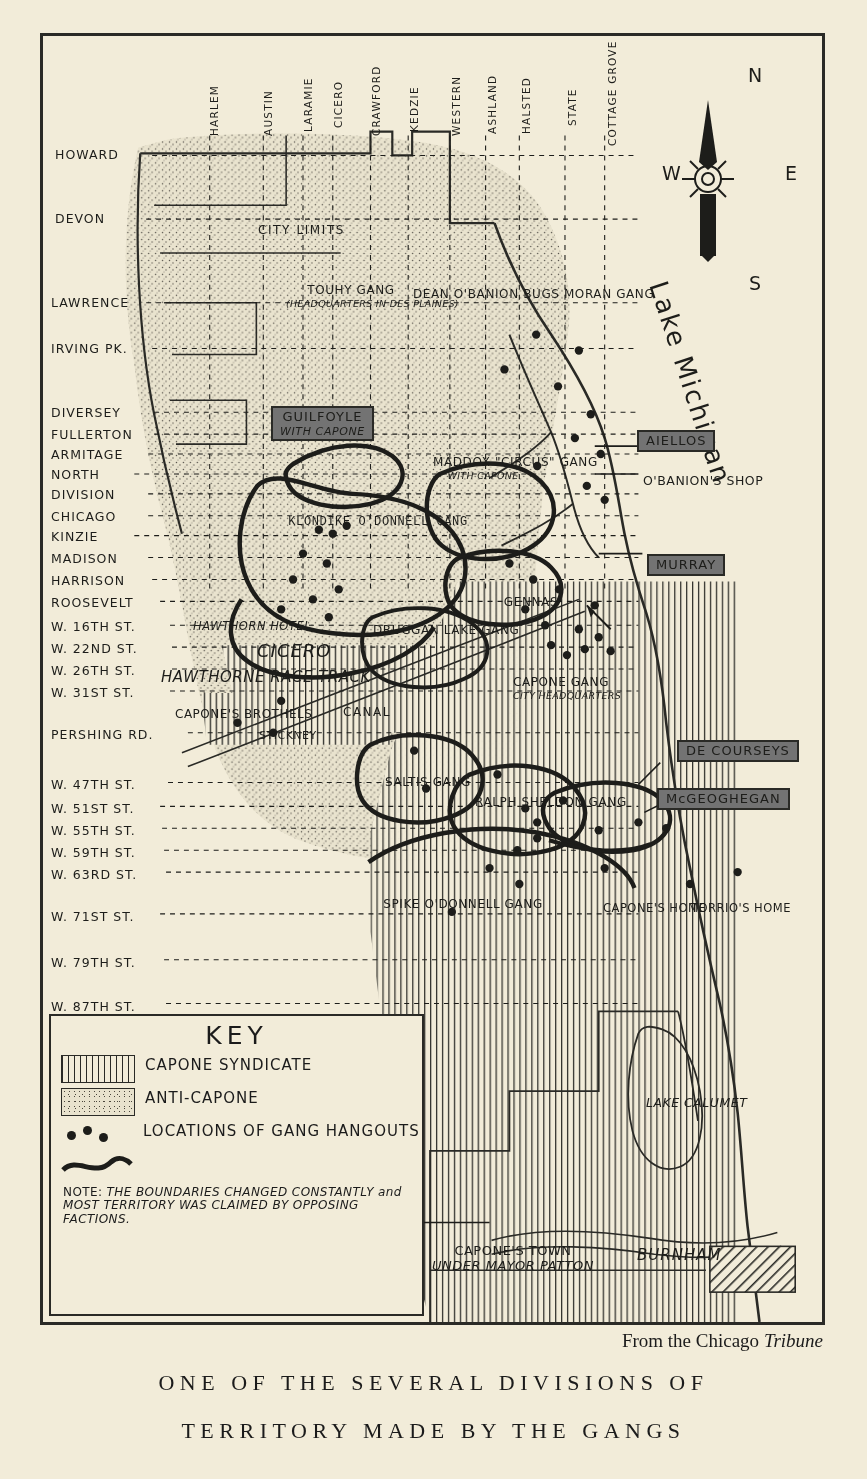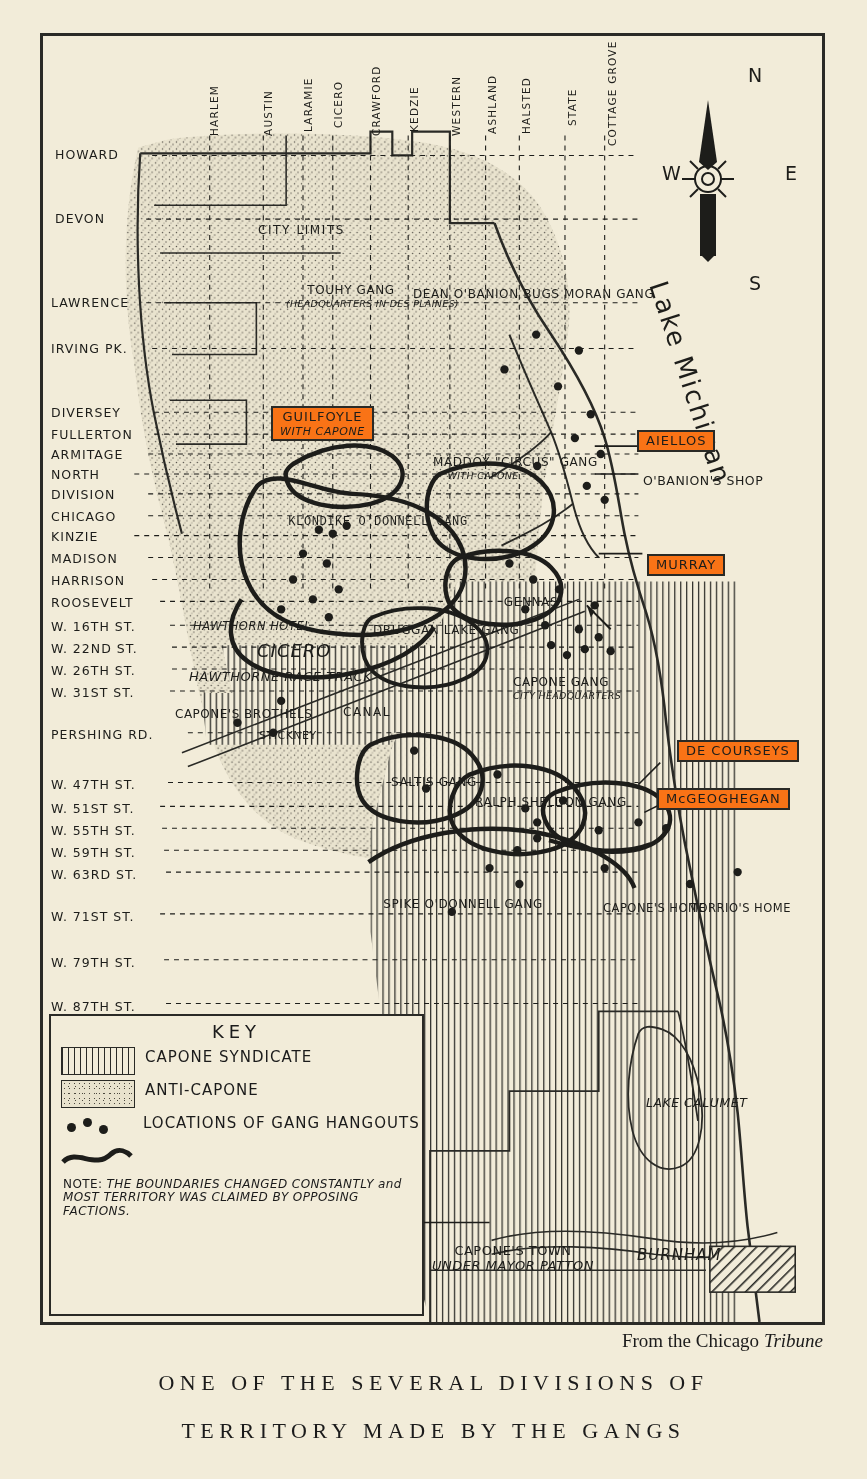--- a/index.html
+++ b/index.html
@@ -31,35 +31,35 @@
   .vert{
     transform-origin:left top;
     transform:rotate(-90deg);
     font-size:10.5px;letter-spacing:1.2px;
   }
   .gang{
     font-size:12px;text-align:center;letter-spacing:.6px;
   }
   .gang small{font-size:9.5px;font-style:italic;letter-spacing:.3px;}
   .boxed{
-    border:2px solid #2a2a26;background:#f97316;
+    border:2px solid #2a2a26;background:#737373;
     padding:2px 7px;font-size:13px;letter-spacing:1px;
     text-align:center;
   }
   .ital{font-style:italic;}
   .lake{
     font-size:26px;letter-spacing:2px;
   }
   #key-box{
     position:absolute;left:6px;bottom:6px;width:375px;height:302px;
     border:2px solid #2a2a26;background:#f2ecd9;
     box-sizing:border-box;
   }
   #key-title{
-    text-align:center;font-size:18px;letter-spacing:5px;margin-top:5px;
+    text-align:center;font-size:25px;letter-spacing:5px;margin-top:5px;
   }
   .key-row{display:flex;align-items:flex-start;margin:5px 0 0 10px;}
   .key-swatch{
     width:72px;height:26px;border:1.5px solid #2a2a26;flex:0 0 auto;margin-right:10px;
     background:#f2ecd9;
   }
   .hatch{
     background-image:repeating-linear-gradient(90deg,#2a2a26 0 1.3px,#f2ecd9 1.3px 6px);
   }
   .stipple{
@@ -374,21 +374,21 @@
     <span>MADDOX "CIRCUS" GANG</span><br>
     <small>WITH CAPONE</small>
   </div>
 
   <div class="lbl gang" style="left:215px;top:480px;width:240px;font-family:Liberation Mono, monospace;">KLONDIKE O'DONNELL GANG</div>
 
   <div class="lbl gang" style="left:438px;top:560px;width:100px;">GENNAS</div>
 
   <div class="lbl gang" style="left:330px;top:588px;width:96px;">DRUGGAN LAKE GANG</div>
 
-  <div class="lbl gang" style="left:340px;top:740px;width:102px;">SALTIS GANG</div>
+  <div class="lbl gang" style="left:340px;top:740px;width:90px;">SALTIS GANG</div>
 
   <div class="lbl gang" style="left:432px;top:760px;width:90px;">RALPH SHELDON GANG</div>
 
   <div class="lbl gang" style="left:330px;top:862px;width:180px;">SPIKE O'DONNELL GANG</div>
 
   <div class="lbl gang" style="left:470px;top:640px;width:110px;text-align:left">
     <span>CAPONE GANG</span><br>
     <small>CITY HEADQUARTERS</small>
   </div>
 
@@ -397,21 +397,21 @@
     <span class="ital tiny" style="font-size:11px">WITH CAPONE</span>
   </div>
   <div class="lbl boxed" style="left:594px;top:394px;">AIELLOS</div>
   <div class="lbl boxed" style="left:604px;top:518px;">MURRAY</div>
   <div class="lbl boxed" style="left:634px;top:704px;">DE COURSEYS</div>
   <div class="lbl boxed" style="left:614px;top:752px;">McGEOGHEGAN</div>
 
   <div class="lbl" style="left:600px;top:438px;font-size:12.5px;width:110px;line-height:1.1">O'BANION'S SHOP</div>
   <div class="lbl ital" style="left:150px;top:584px;font-size:11.5px;">HAWTHORN HOTEL</div>
   <div class="lbl ital" style="left:214px;top:606px;font-size:18px;letter-spacing:1px;">CICERO</div>
-  <div class="lbl ital" style="left:146px;top:634px;font-size:13px;">HAWTHORNE RACE TRACK</div>
+  <div class="lbl ital" style="left:118px;top:634px;font-size:15px;">HAWTHORNE RACE TRACK</div>
   <div class="lbl" style="left:132px;top:672px;font-size:12px;width:84px;line-height:1.05">CAPONE'S BROTHELS</div>
   <div class="lbl" style="left:216px;top:694px;font-size:11px;">STICKNEY</div>
   <div class="lbl" style="left:300px;top:670px;font-size:12px;letter-spacing:1.5px;">CANAL</div>
   <div class="lbl" style="left:560px;top:866px;font-size:11.5px;width:74px;line-height:1.05;text-align:center">CAPONE'S HOME</div>
   <div class="lbl" style="left:648px;top:866px;font-size:11.5px;width:70px;line-height:1.05;text-align:center">TORRIO'S HOME</div>
   <div class="lbl ital" style="left:603px;top:1060px;font-size:12.5px;width:40px;text-align:right;line-height:1.1">LAKE CALUMET</div>
   <div class="lbl ital" style="left:594px;top:1212px;font-size:15px;letter-spacing:1px;">BURNHAM</div>
   <div class="lbl" style="left:380px;top:1208px;font-size:13px;width:180px;text-align:center;line-height:1.15">
     <span>CAPONE'S TOWN</span><br>
     <span class="ital">UNDER MAYOR PATTON</span>

